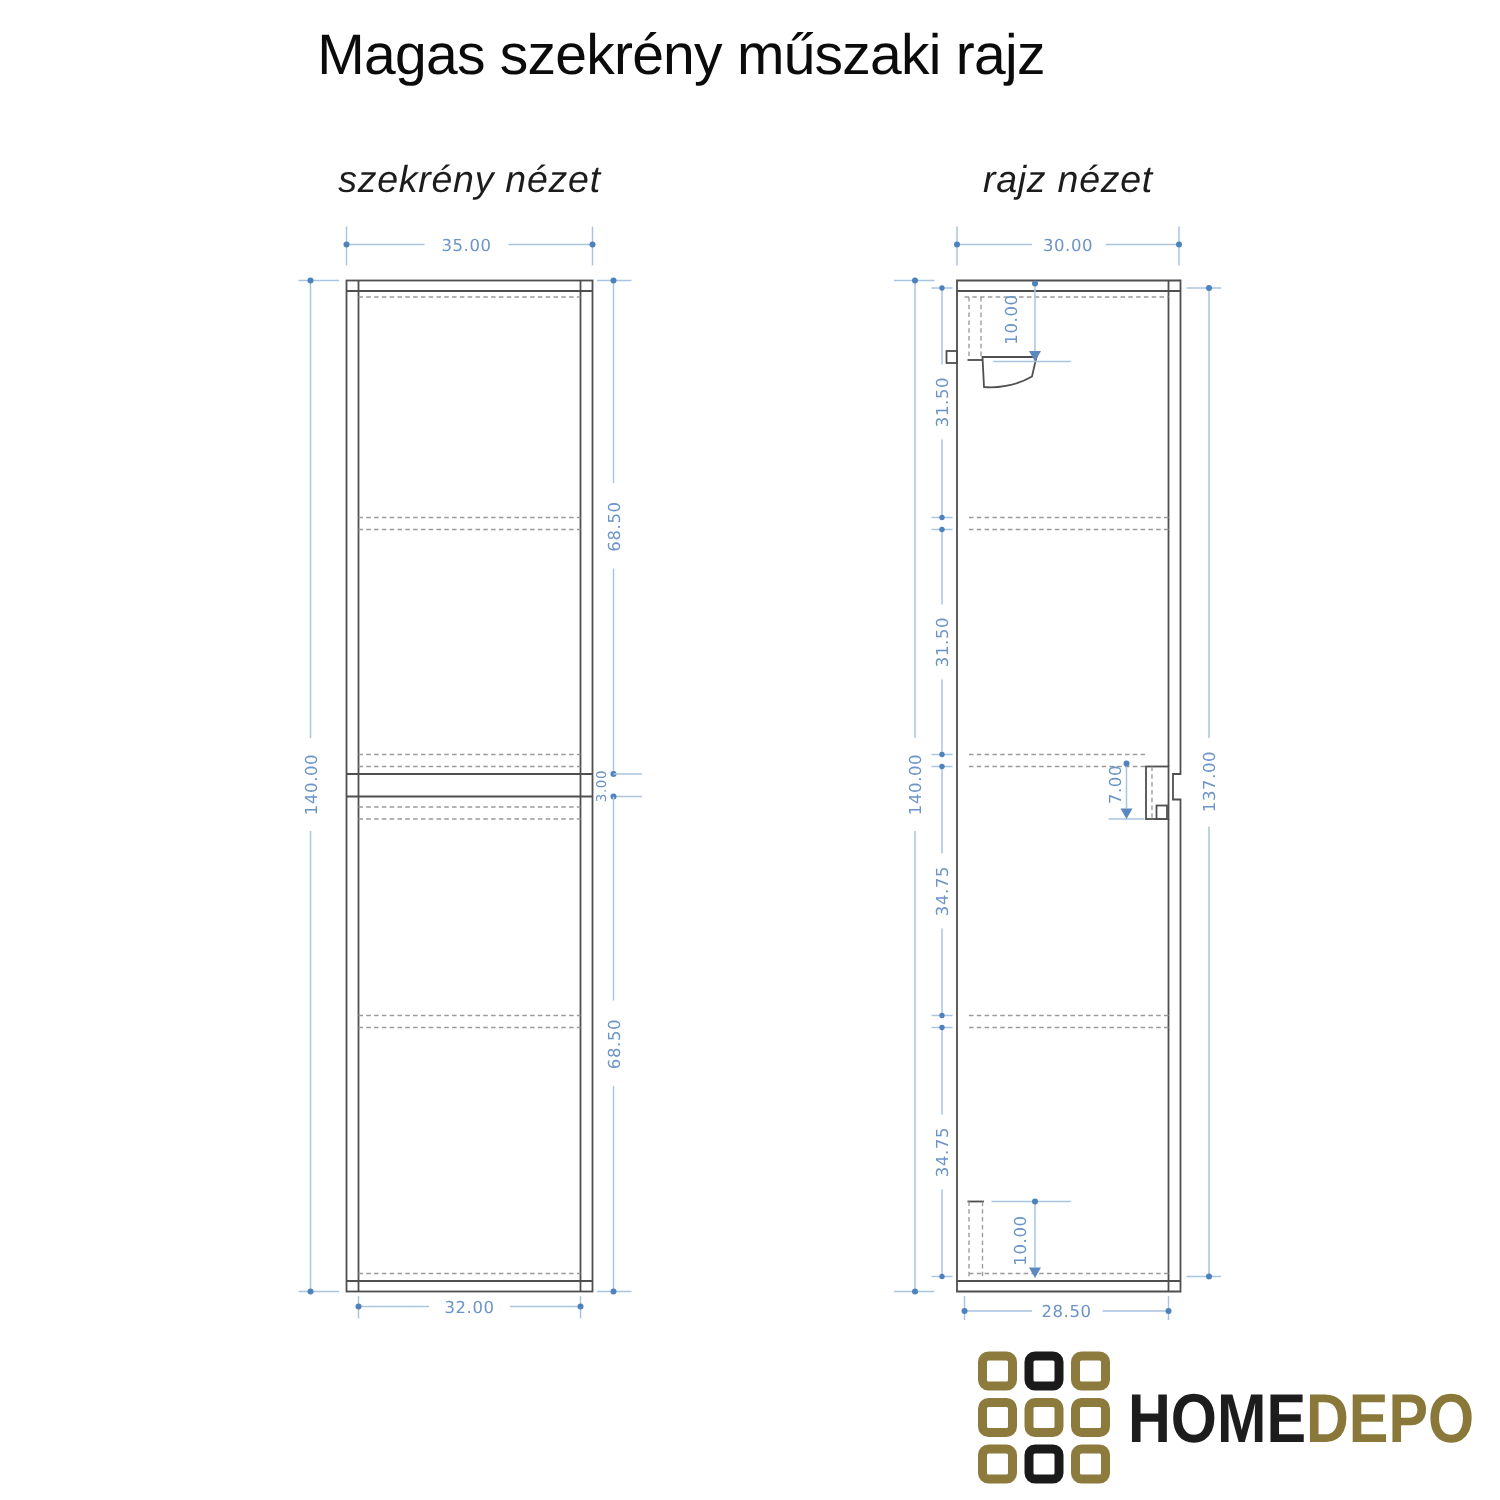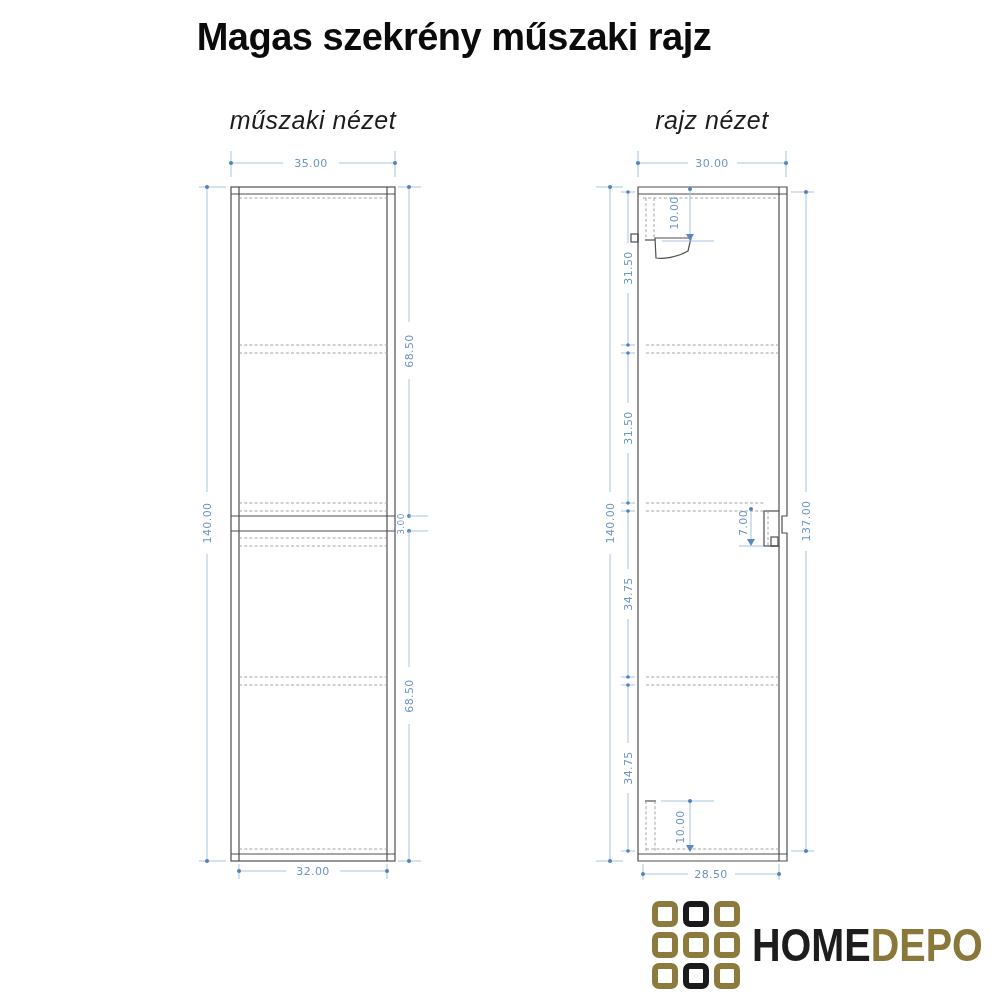--- a/index.html
+++ b/index.html
@@ -2,21 +2,21 @@
 <html><head>
 <meta charset="utf-8">
 <style>
   html,body { margin:0; padding:0; background:#ffffff; }
   .page {
     position:relative; width:1000px; height:1000px; background:#ffffff;
     font-family:"Liberation Sans", sans-serif; overflow:hidden;
   }
   .title {
     position:absolute; top:16px; left:0; width:908px; text-align:center;
-    font-size:38px; font-weight:bold; letter-spacing:-0.5px; color:#0b0b0b;
+    font-size:38px; font-weight:normal; letter-spacing:-0.5px; color:#0b0b0b;
   }
   .view-label {
     position:absolute; top:106px; font-size:25px; font-style:italic;
     color:#1c1c1c; text-align:center; letter-spacing:0.5px;
   }
   .view-label.front { left:183px; width:260px; }
   .view-label.side  { left:582px; width:260px; }
 
   svg.drawing { position:absolute; left:0; top:0; }
 
@@ -47,21 +47,21 @@
   }
   .logo-home { color:#1d1d1d; }
   .logo-depo { color:#8a783a; }
 </style>
 </head>
 <body>
 
 <div class="page">
 
   <div class="title">Magas szekrény műszaki rajz</div>
-  <div class="view-label front">műszaki nézet</div>
+  <div class="view-label front">szekrény nézet</div>
   <div class="view-label side">rajz nézet</div>
 
   <svg class="drawing" width="1000" height="1000" viewBox="0 0 1000 1000">
 
     <g>
 
       <rect class="cw" x="231" y="187" width="164" height="674"></rect>
       <g>
         <line class="cl" x1="239" y1="187" x2="239" y2="861"></line>
         <line class="cl" x1="387" y1="187" x2="387" y2="861"></line>

